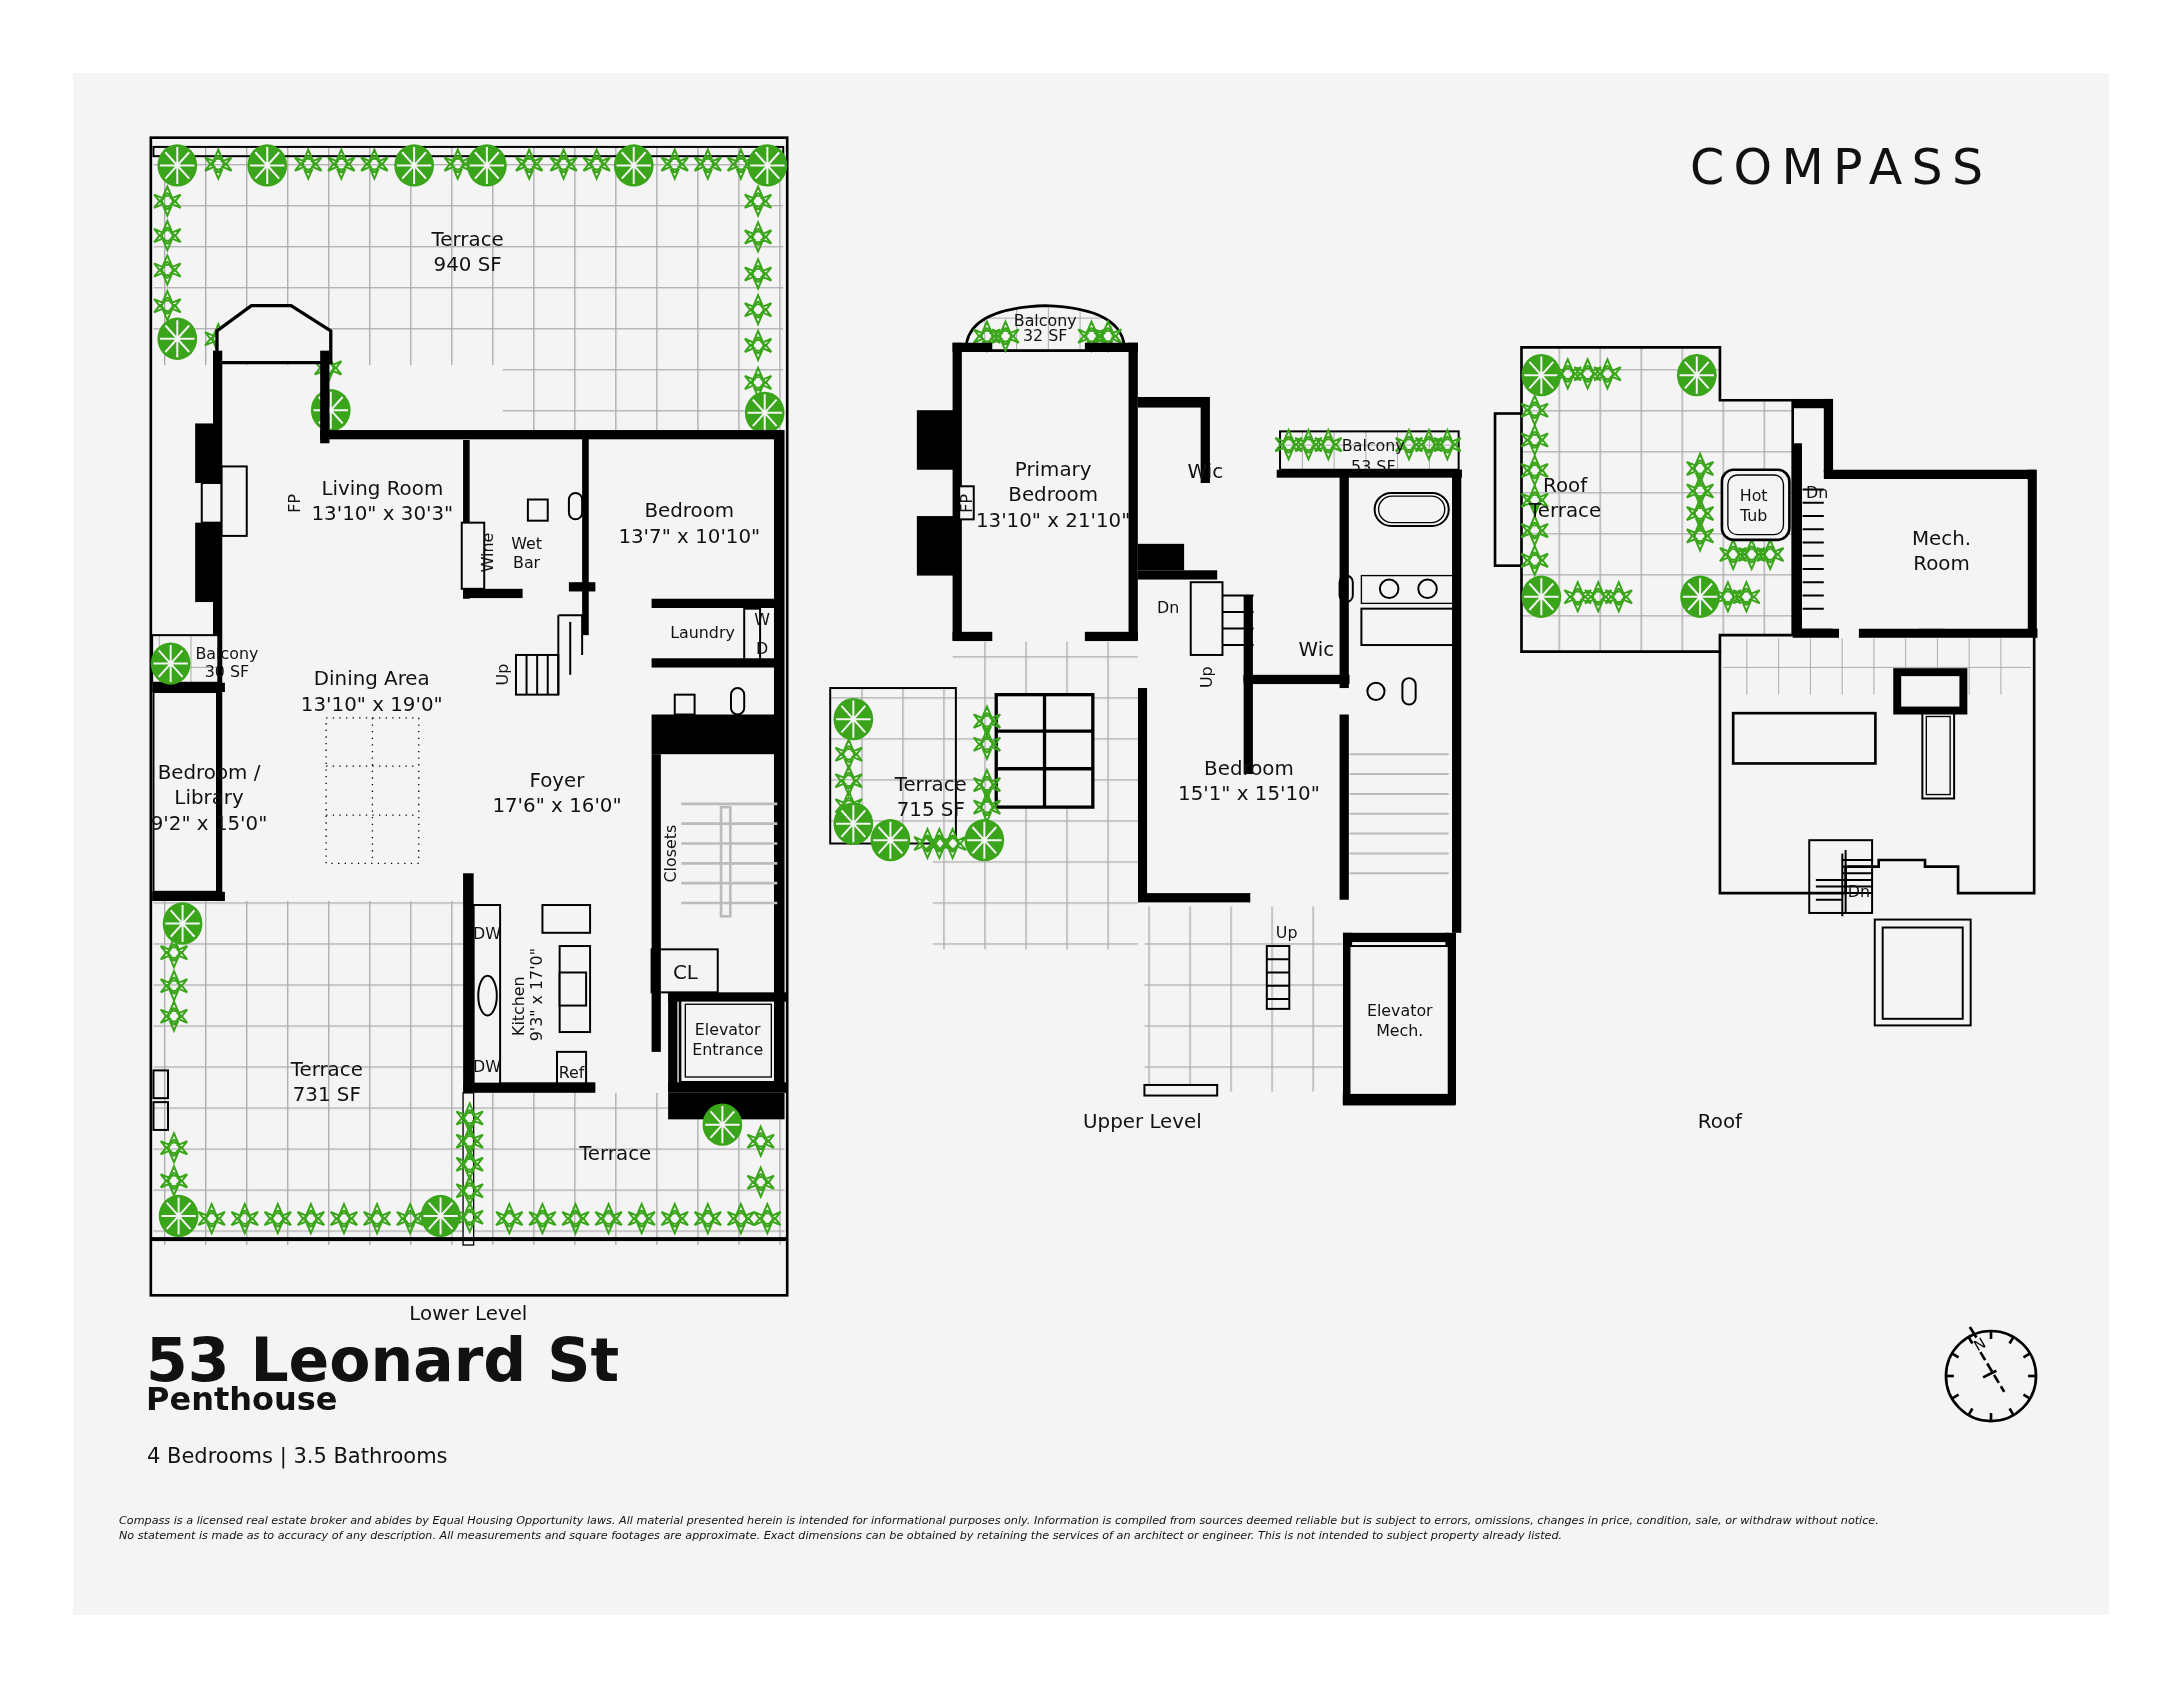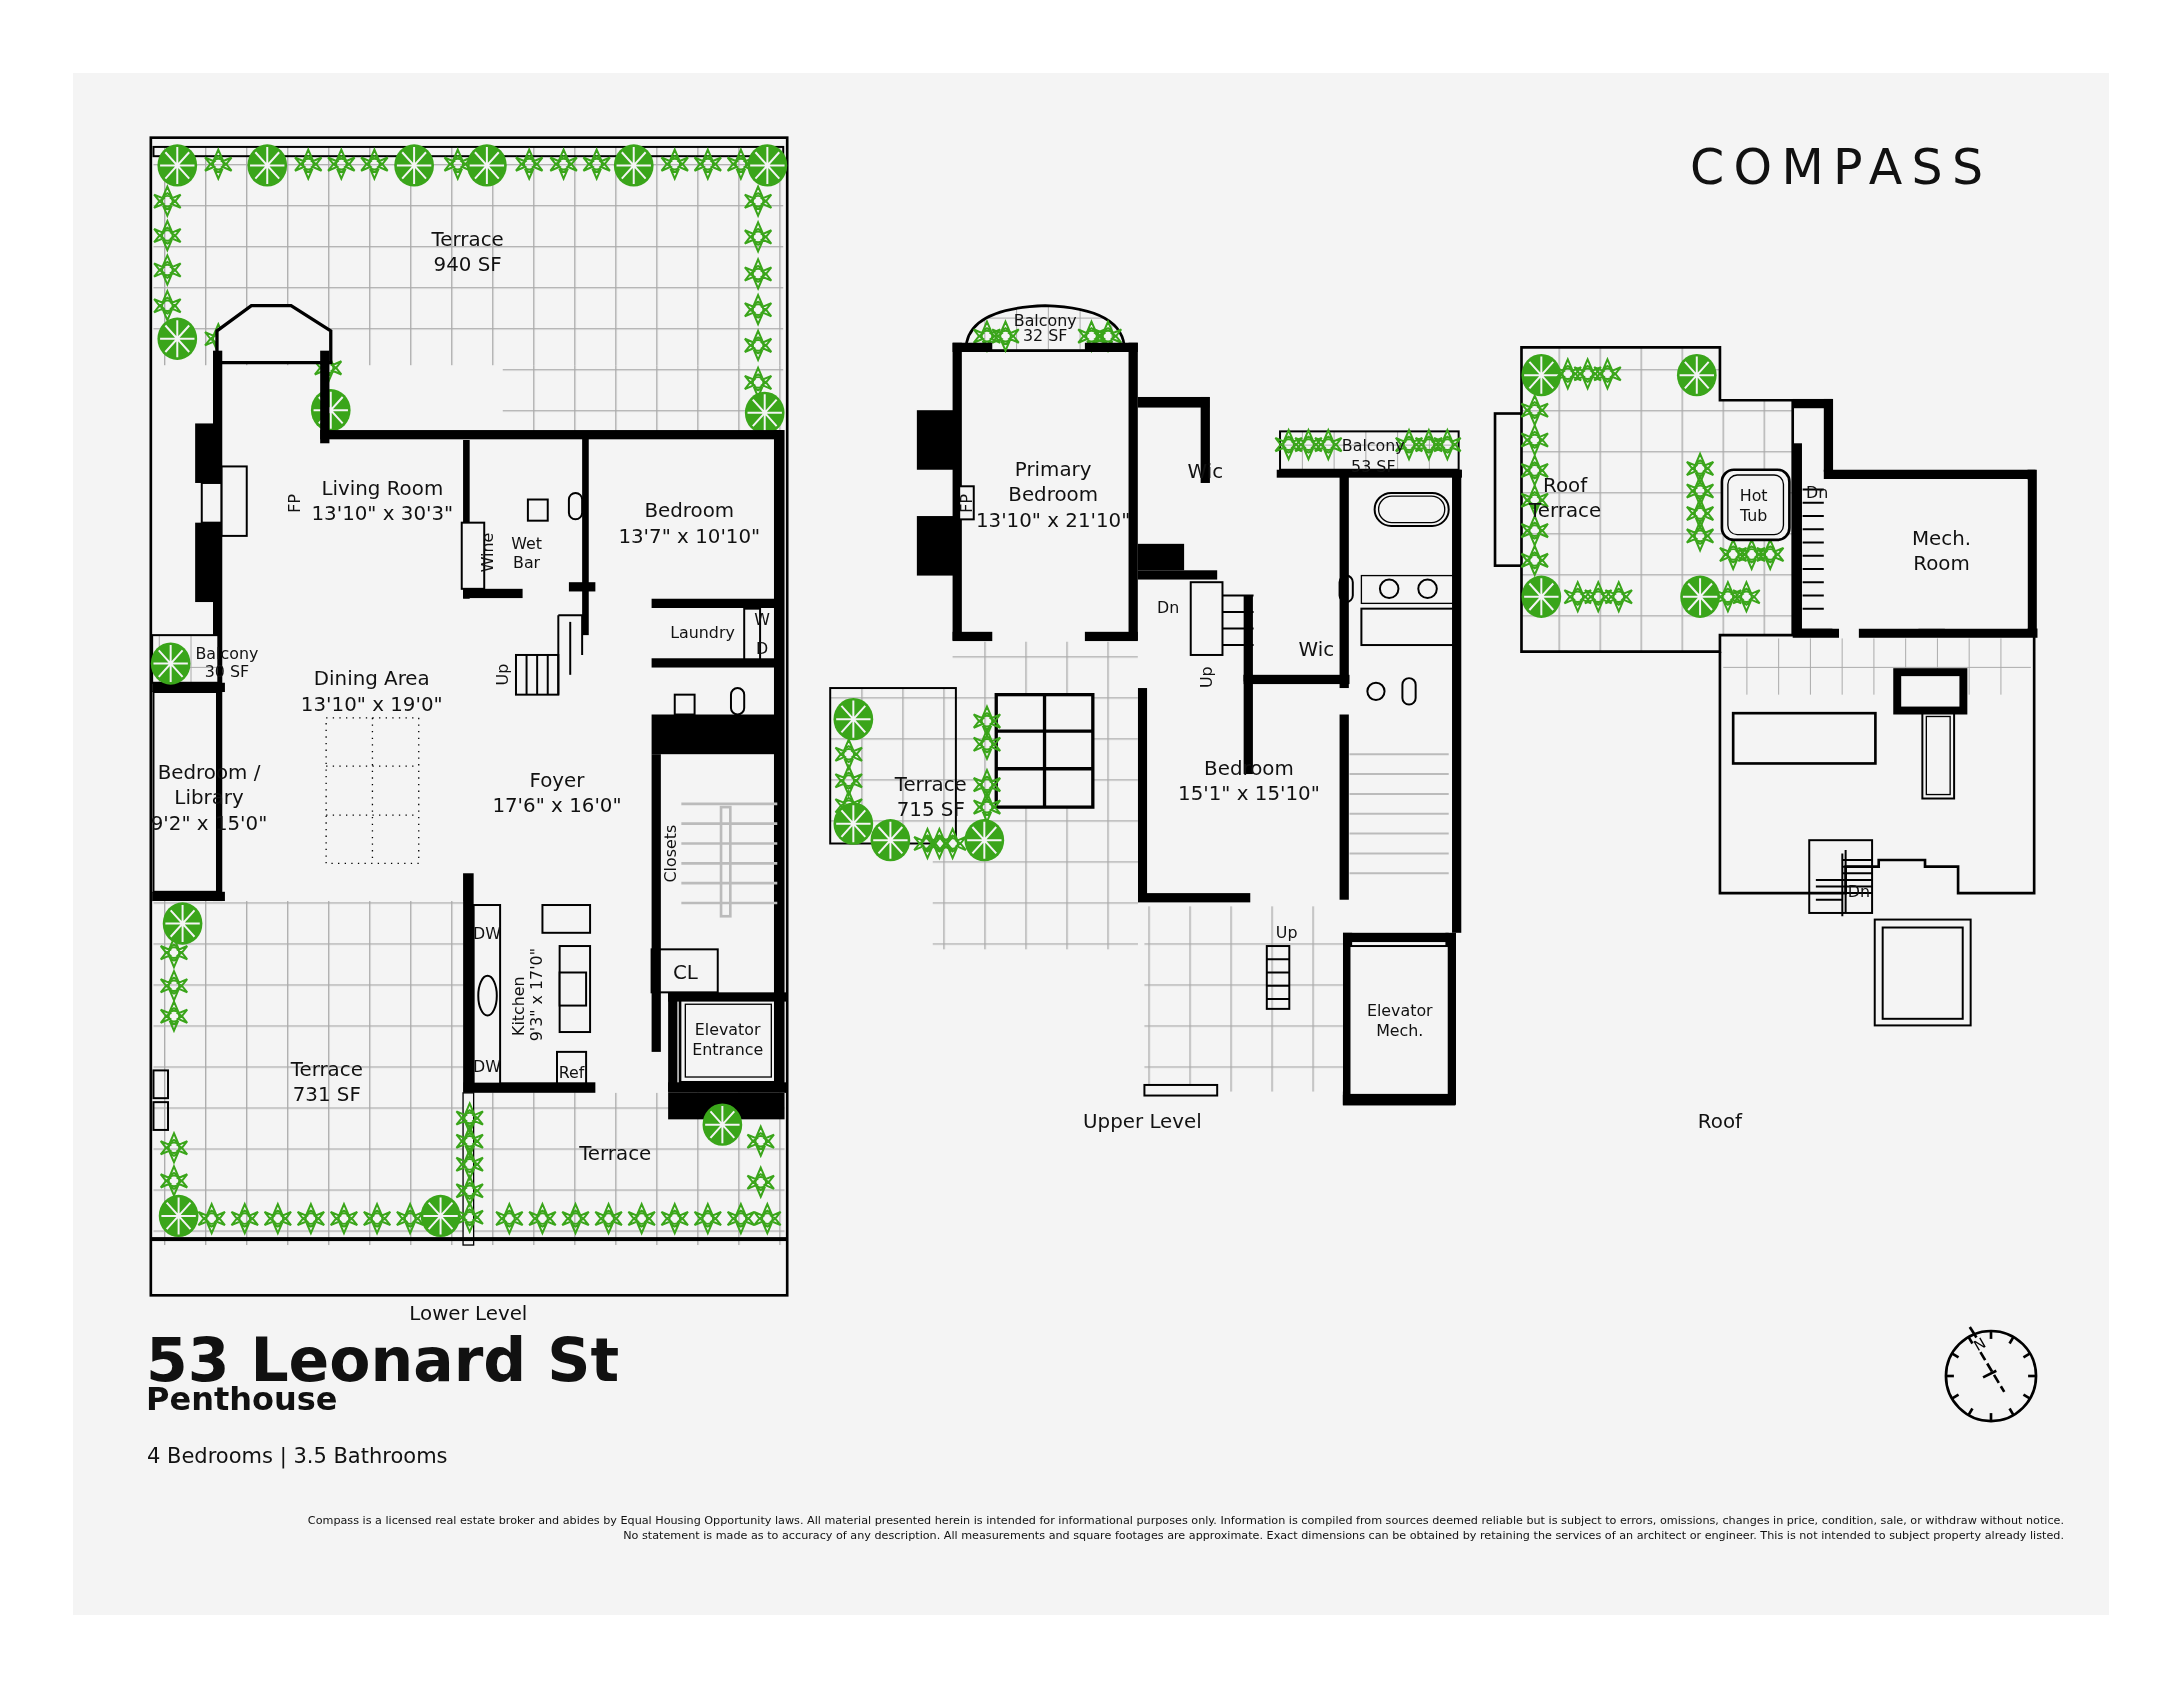--- a/index.html
+++ b/index.html
@@ -6,21 +6,21 @@
   body{width:2183px;height:1687px;position:relative;overflow:hidden;font-family:"DejaVu Sans","Liberation Sans",sans-serif;color:#111;}
   .panel{position:absolute;left:73px;top:73px;width:2036px;height:1542px;background:#f4f4f4;}
   .logo{position:absolute;left:1690px;top:139px;font-size:49px;letter-spacing:9.3px;font-weight:400;color:#111;font-family:"DejaVu Sans",sans-serif;}
   svg.plan{position:absolute;left:0;top:0;}
   .lbl{font-family:"DejaVu Sans",sans-serif;font-size:30px;fill:#111;}
   .lbl-sm{font-family:"DejaVu Sans",sans-serif;font-size:24px;fill:#111;}
   .lvl{font-family:"DejaVu Sans",sans-serif;font-size:30px;fill:#111;}
   .title{position:absolute;left:146px;top:1330px;font-size:60px;font-weight:700;line-height:1;}
   .subtitle{position:absolute;left:146px;top:1383px;font-size:32px;font-weight:700;line-height:1;}
   .specs{position:absolute;left:147px;top:1446px;font-size:21px;line-height:1;}
-  .disclaimer{position:absolute;left:119px;width:1945px;top:1514px;text-align:right;font-size:11.2px;line-height:14.6px;color:#111;}
+  .disclaimer{position:absolute;left:119px;width:1945px;top:1514px;text-align:left;font-size:11.2px;line-height:14.6px;color:#111;font-style:italic;}
   .compass{position:absolute;left:1938px;top:1323px;width:106px;height:106px;}
 </style>
 </head>
 <body>
 
 <div class="panel"></div>
 
 <div class="logo">COMPASS</div>
 
 <svg class="plan" width="2183" height="1687" viewBox="0 0 3300 2550">

